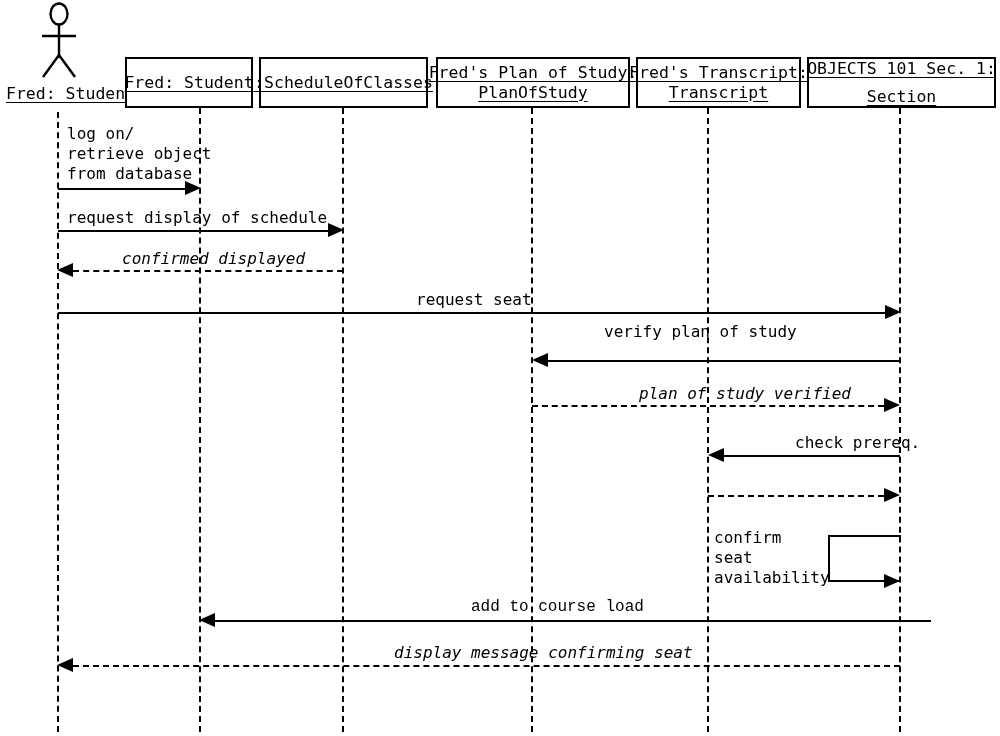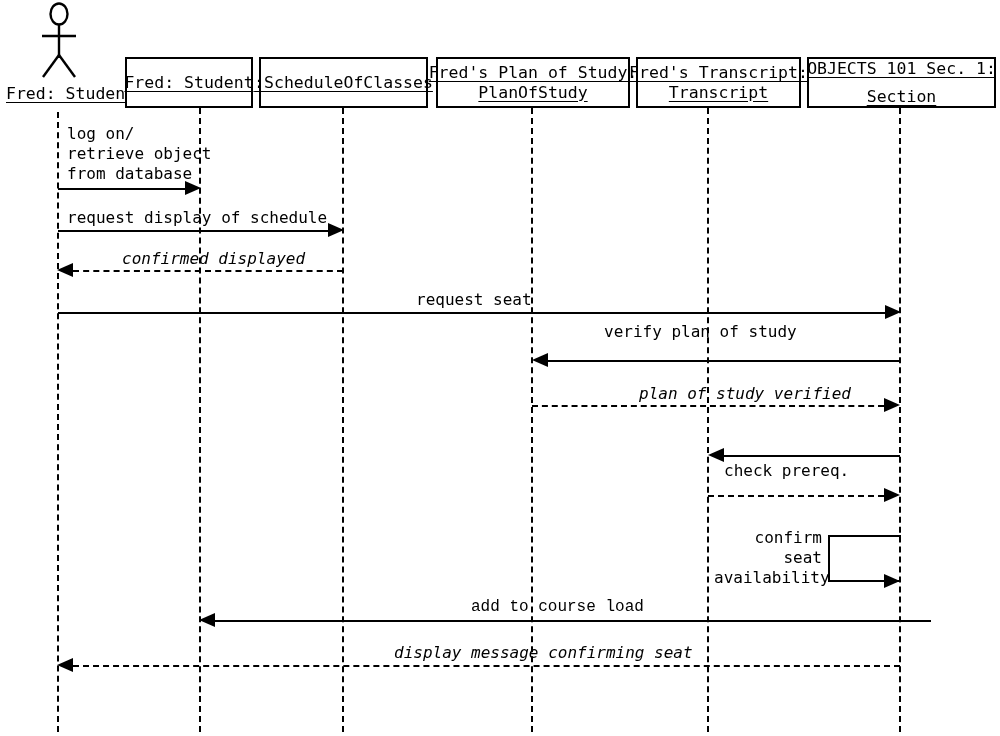--- a/index.html
+++ b/index.html
@@ -88,28 +88,28 @@
   <div class="arrowhead right" style="left:885px;top:305px;"></div>
 
   <div class="msg-label" style="left:604px;top:322px;">verify plan of study</div>
   <div class="msg-line" style="left:548px;top:360px;width:352px;"></div>
   <div class="arrowhead left" style="left:532px;top:353px;"></div>
 
   <div class="msg-label italic" style="left:639px;top:384px;">plan of study verified</div>
   <div class="msg-line dashed" style="left:532px;top:405px;width:352px;"></div>
   <div class="arrowhead right" style="left:884px;top:398px;"></div>
 
-  <div class="msg-label" style="left:724px;top:433px;margin-top:28px;">check prereq.</div>
+  <div class="msg-label" style="left:795px;top:433px;">check prereq.</div>
   <div class="msg-line" style="left:724px;top:455px;width:176px;"></div>
   <div class="arrowhead left" style="left:708px;top:448px;"></div>
 
   <div class="msg-line dashed" style="left:708px;top:495px;width:176px;"></div>
   <div class="arrowhead right" style="left:884px;top:488px;"></div>
 
-  <div class="msg-label" style="left: 714px; top: 528px; text-align: right; width: 108px; white-space: pre;">confirm
+  <div class="msg-label" style="left: 714px; top: 528px; width: 108px; white-space: pre;">confirm
 seat
 availability</div>
   <div class="selfcall-box" style="left:828px;top:535px;width:73px;height:47px;"></div>
   <div class="arrowhead right" style="left:884px;top:574px;"></div>
 
   <div class="msg-label" style="left:471px;top:598px;font-family:Liberation Mono, monospace;">add to course load</div>
   <div class="msg-line" style="left:215px;top:620px;width:716px;"></div>
   <div class="arrowhead left" style="left:199px;top:613px;"></div>
 
   <div class="msg-label italic" style="left:394px;top:643px;">display message confirming seat</div>

